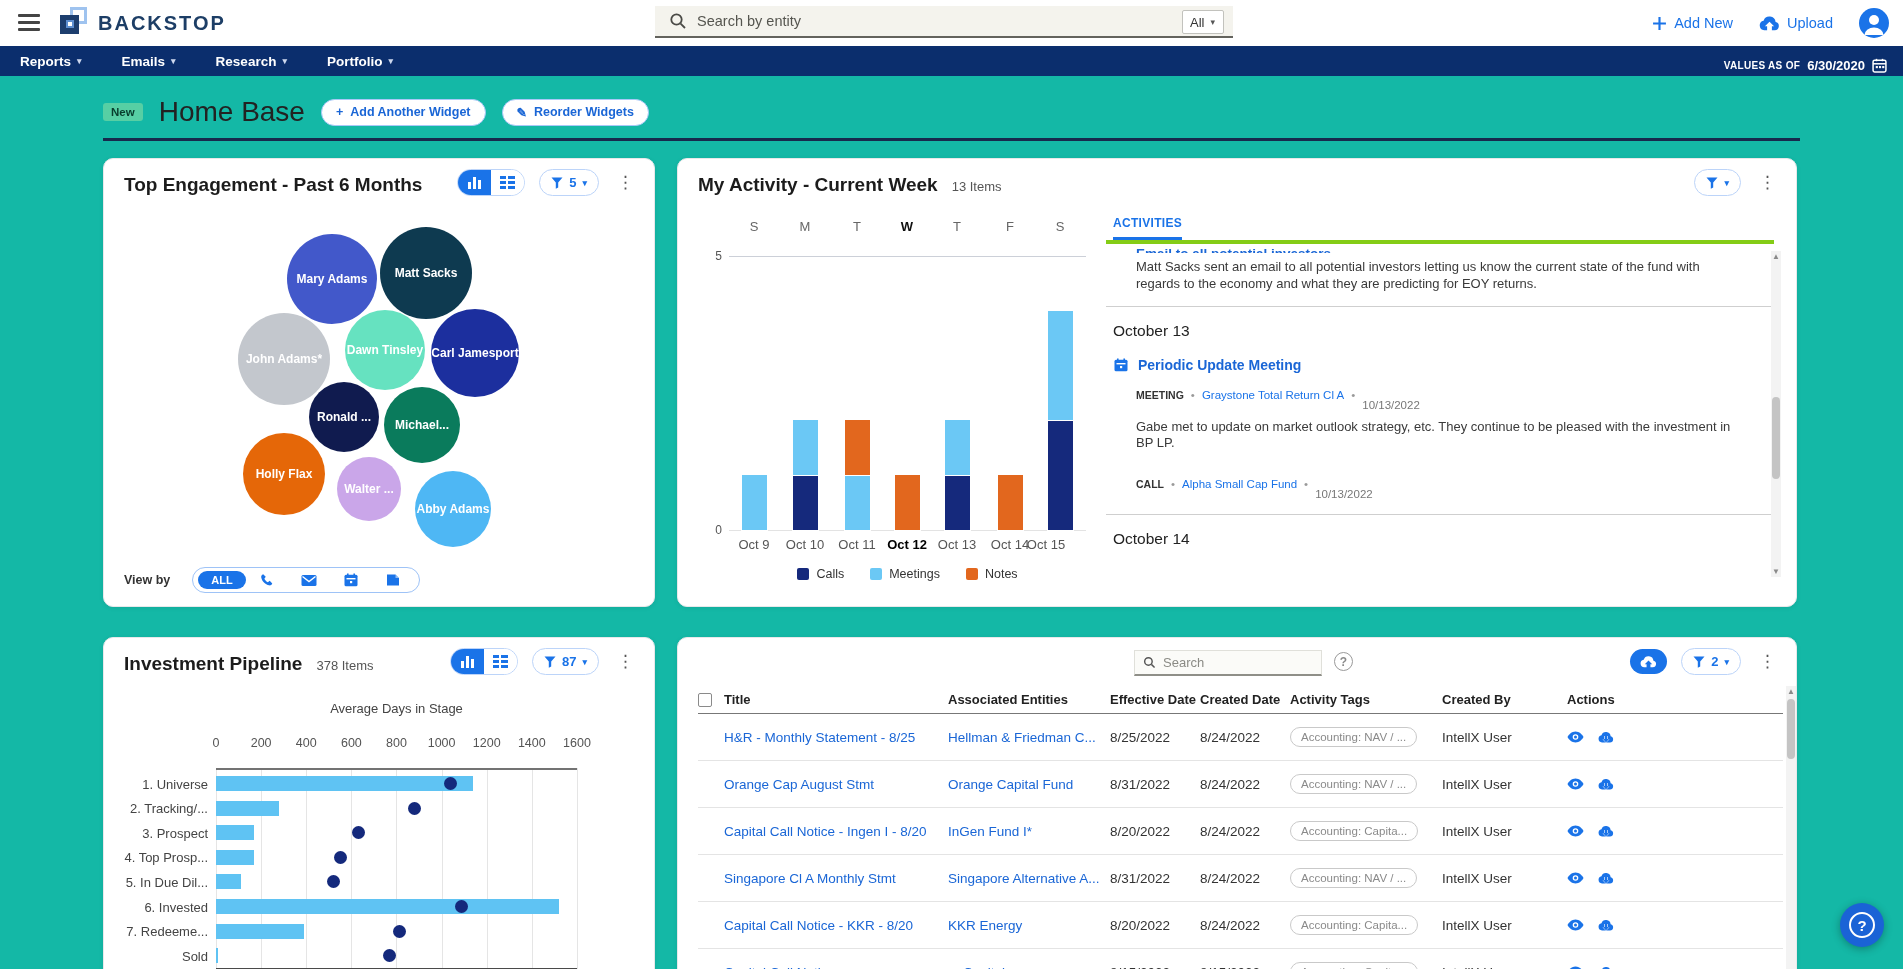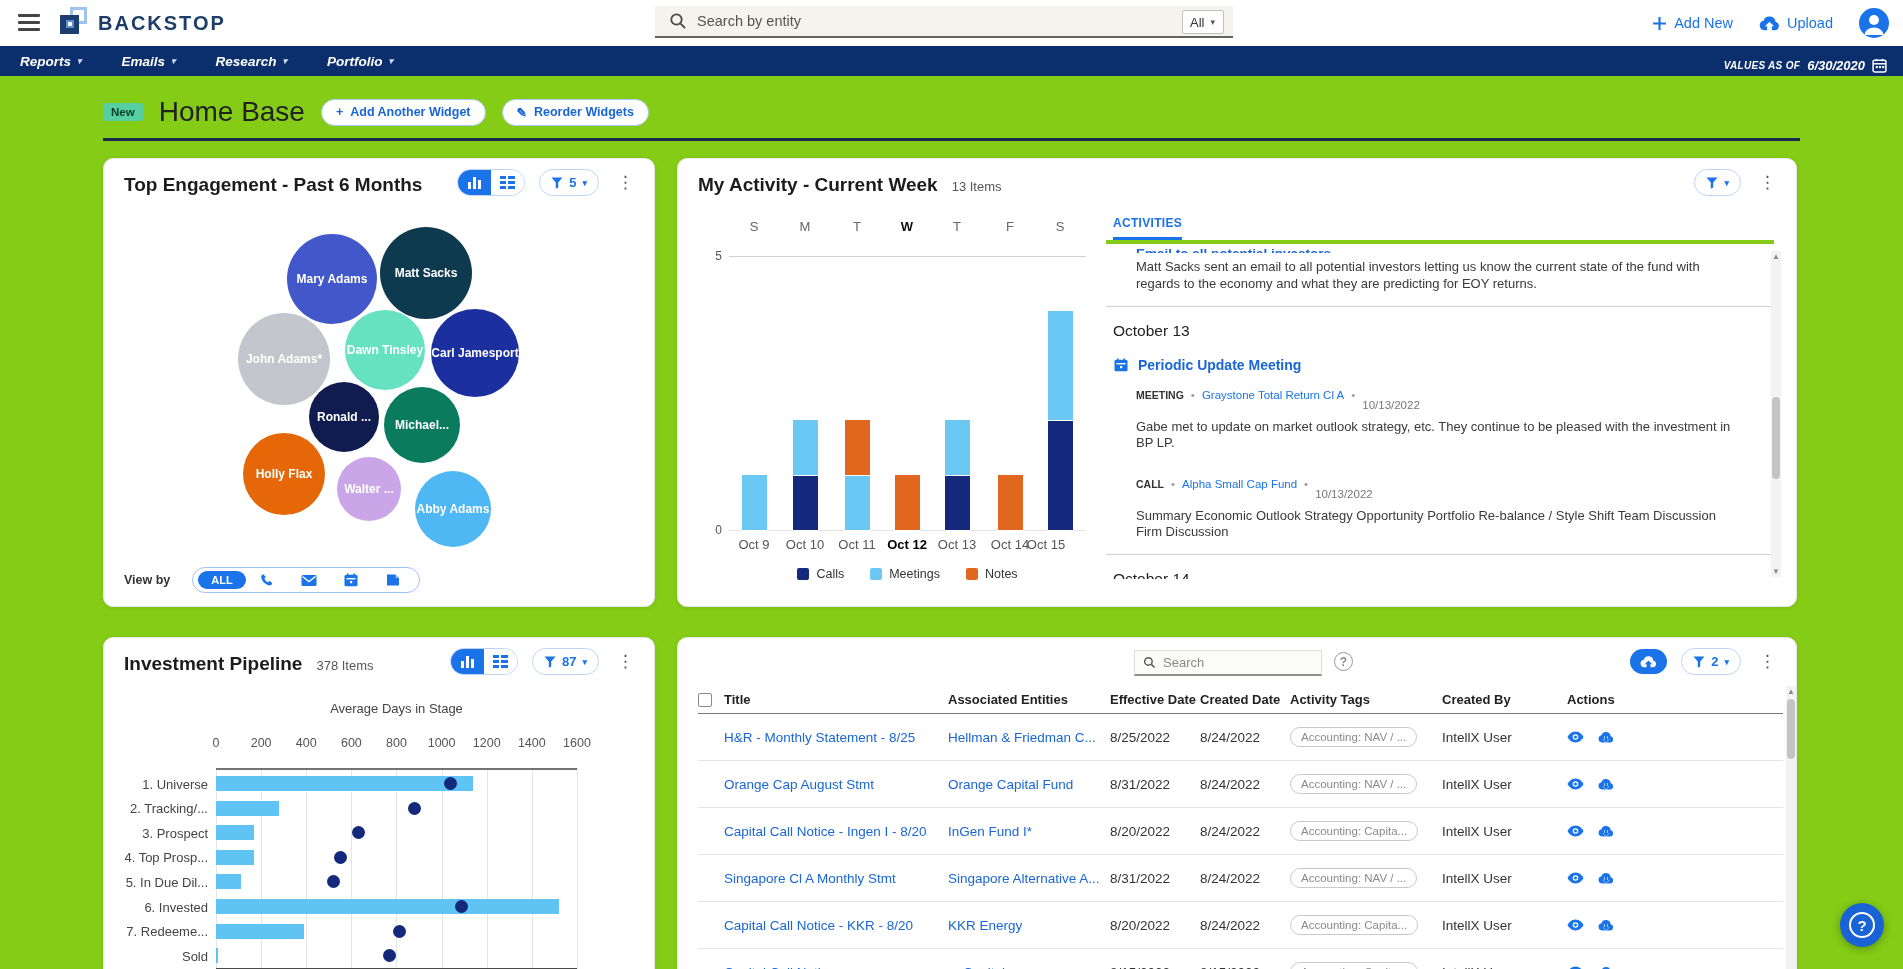--- a/index.html
+++ b/index.html
@@ -1,18 +1,18 @@
 <!DOCTYPE html>
 <html><head>
 <meta charset="utf-8">
 <style>
   * { margin:0; padding:0; box-sizing:border-box; }
   html,body { width:1903px; height:969px; overflow:hidden; background:#fff;
     font-family:"Liberation Sans", sans-serif; }
-  #app { position:relative; width:1903px; height:969px; overflow:hidden; background:#84cc16; }
+  #app { position:relative; width:1903px; height:969px; overflow:hidden; background:#14b8a6; }
 
   
   .topbar { position:absolute; left:0; top:0; width:1903px; height:46px; background:#fff; }
   .hamburger { position:absolute; left:18px; top:14px; width:22px; height:17px; cursor:pointer; }
   .hamburger span { display:block; height:3px; background:#444; margin-bottom:4px; border-radius:1px; }
   .logo { position:absolute; left:60px; top:7px; display:flex; align-items:center; gap:8px; }
   .logo-mark { position:relative; width:30px; height:32px; }
   .logo-sq-back { position:absolute; left:10px; top:0; width:17px; height:17px; border:3px solid #9fc3ef; }
   .logo-sq-front { position:absolute; left:0; top:8px; width:19px; height:19px; background:#1d3e6e; }
   .logo-sq-inner { position:absolute; left:6px; top:13px; width:8px; height:8px; background:#fff; border:2px solid #5e8fd0; }
@@ -27,21 +27,21 @@
     border:1px solid #c2c2bd; border-radius:2px; display:flex; align-items:center; gap:6px;
     padding:0 7px; font-size:13px; color:#333; cursor:pointer; }
   .scope .car { color:#555; }
   .top-actions { position:absolute; right:14px; top:0; height:46px; display:flex; align-items:center; gap:26px; }
   .top-link { display:flex; align-items:center; gap:7px; color:#1a73e8; font-size:14.5px; cursor:pointer; }
   .avatar { width:30px; height:30px; border-radius:50%; background:#1a73e8; display:flex; align-items:center;
     justify-content:center; overflow:hidden; cursor:pointer; }
 
   
   .navbar { position:absolute; left:0; top:46px; width:1903px; height:30px; background:#0b2e6d;
-    display:flex; align-items:center;font-style:italic; }
+    display:flex; align-items:center; }
   .nav-item { color:#fff; font-size:13.5px; font-weight:bold; padding:0 20px; display:flex;
     align-items:center; gap:6px; cursor:pointer; height:100%; }
   .nav-item .car { color:#cdd8ee; }
   .values-asof { position:absolute; right:16px; top:4px; height:30px; display:flex; align-items:center;
     gap:7px; color:#fff; }
   .values-label { font-size:10px; font-weight:bold; letter-spacing:.3px; }
   .values-date { font-size:13px; font-weight:bold; }
 
   
   .page-head { position:absolute; left:103px; top:96px; display:flex; align-items:center; gap:16px; }
@@ -470,21 +470,20 @@
             <div class="fi-body">Gabe met to update on market outlook strategy, etc. They continue to be pleased with the investment in BP LP.</div>
           </div>
           <div class="feed-item">
             <div class="fi-meta">
               <span class="fi-type">CALL</span>
               <span class="fi-dot">•</span>
               <span class="fi-entity">Alpha Small Cap Fund</span>
               <span class="fi-dot">•</span>
               <span class="fi-date">10/13/2022</span>
             </div>
-            <div class="fi-body">Summary   Economic Outlook   Strategy Opportunity   Portfolio Re-balance / Style Shift   Team Discussion   Firm Discussion</div>
           </div>
           <hr class="feed-div">
           <div class="feed-date">October 14</div>
         </div>
     </div>
     <div class="vscroll" style="left:1093px; top:92px; height:326px;">
       <div class="arr" style="top:1px;">▲</div>
       <div class="thumb" style="top:146px; height:82px;"></div>
       <div class="arr" style="bottom:1px;">▼</div>
     </div>

